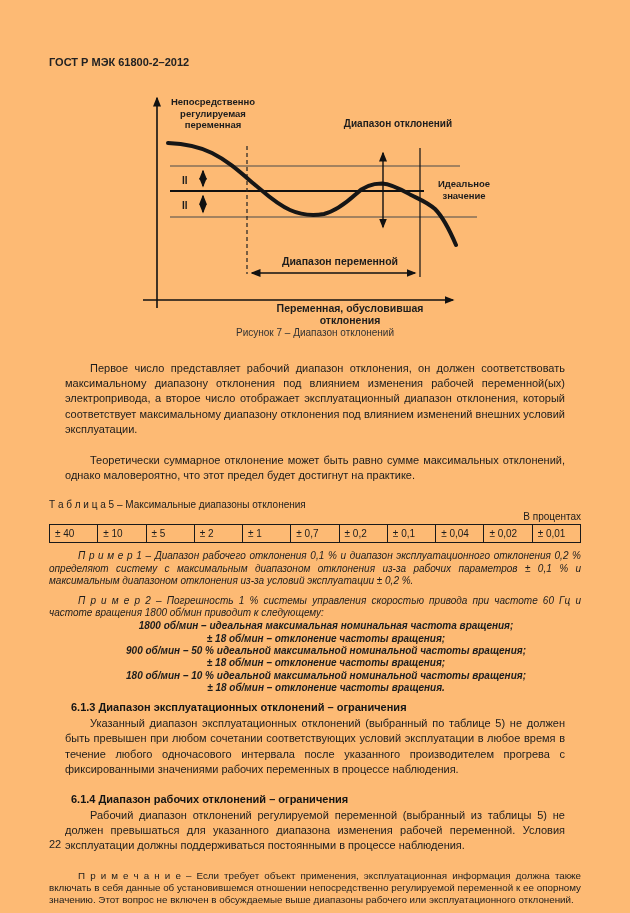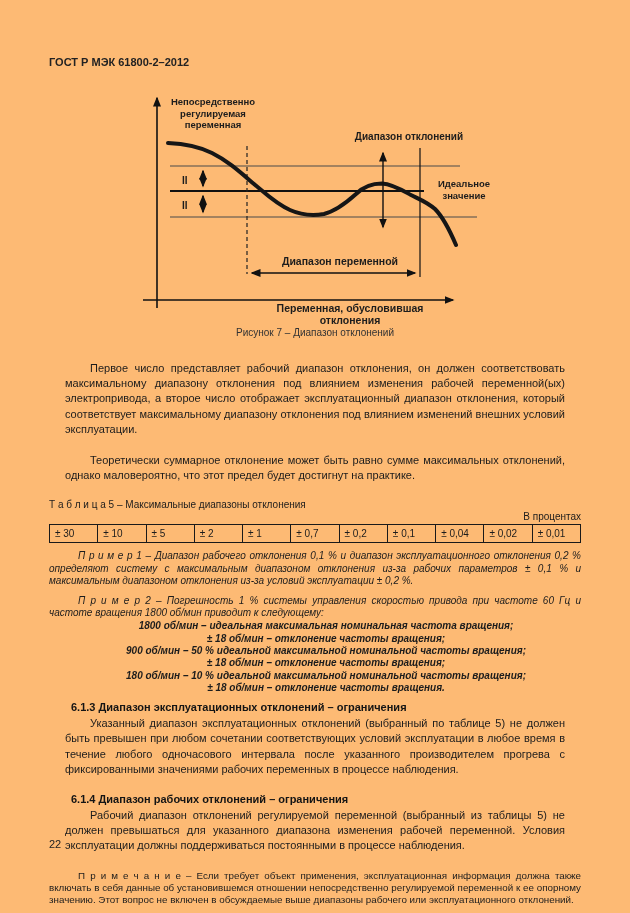--- a/index.html
+++ b/index.html
@@ -9,21 +9,21 @@
     margin:0 auto;
   }
   .doc-header{
     position:absolute;left:49px;top:56px;font-size:11px;font-weight:bold;color:#222;
   }
   
   .figure{position:absolute;left:140px;top:88px;width:420px;height:252px;}
   .figure svg{position:absolute;left:0;top:0;}
   .fig-label{position:absolute;font-weight:bold;color:#1d1d1d;text-align:center;line-height:11.5px;}
   .ylab{left:22px;top:8px;width:102px;font-size:9.5px;}
-  .devlab{left:184px;top:30px;width:170px;font-size:10px;margin-top:13px;}
+  .devlab{left:173px;top:30px;width:170px;font-size:10px;}
   .ideallab{left:286px;top:90px;width:76px;font-size:9.5px;}
   .varlab{left:120px;top:168px;width:160px;font-size:10.5px;}
   .xlab{left:105px;top:214px;width:210px;font-size:10.5px;line-height:12px;}
   .fig-caption{
     position:absolute;left:55px;top:239px;width:240px;text-align:center;
     font-size:10px;font-weight:normal;color:#333;
   }
   .iitxt{font-family:"Liberation Sans",sans-serif;font-size:10px;font-weight:bold;fill:#1d1d1d;}
   
   .content{position:absolute;left:49px;top:345px;width:532px;}
@@ -110,21 +110,21 @@
   <div class="content">
     <p class="body-p">Первое число представляет рабочий диапазон отклонения, он должен соответствовать максимальному диапазону отклонения под влиянием изменения рабочей переменной(ых) электропривода, а второе число отображает эксплуатационный диапазон отклонения, который соответствует максимальному диапазону отклонения под влиянием изменений внешних условий эксплуатации.</p>
     <p class="body-p">Теоретически суммарное отклонение может быть равно сумме максимальных отклонений, однако маловероятно, что этот предел будет достигнут на практике.</p>
 
     <div class="tbl-title">Т а б л и ц а  5 – Максимальные диапазоны отклонения</div>
     <div class="tbl-unit">В процентах</div>
 
     <table class="t5">
       <tbody>
         <tr>
-          <td>± 30</td>
+          <td>± 40</td>
           <td>± 10</td>
           <td>± 5</td>
           <td>± 2</td>
           <td>± 1</td>
           <td>± 0,7</td>
           <td>± 0,2</td>
           <td>± 0,1</td>
           <td>± 0,04</td>
           <td>± 0,02</td>
           <td>± 0,01</td>

